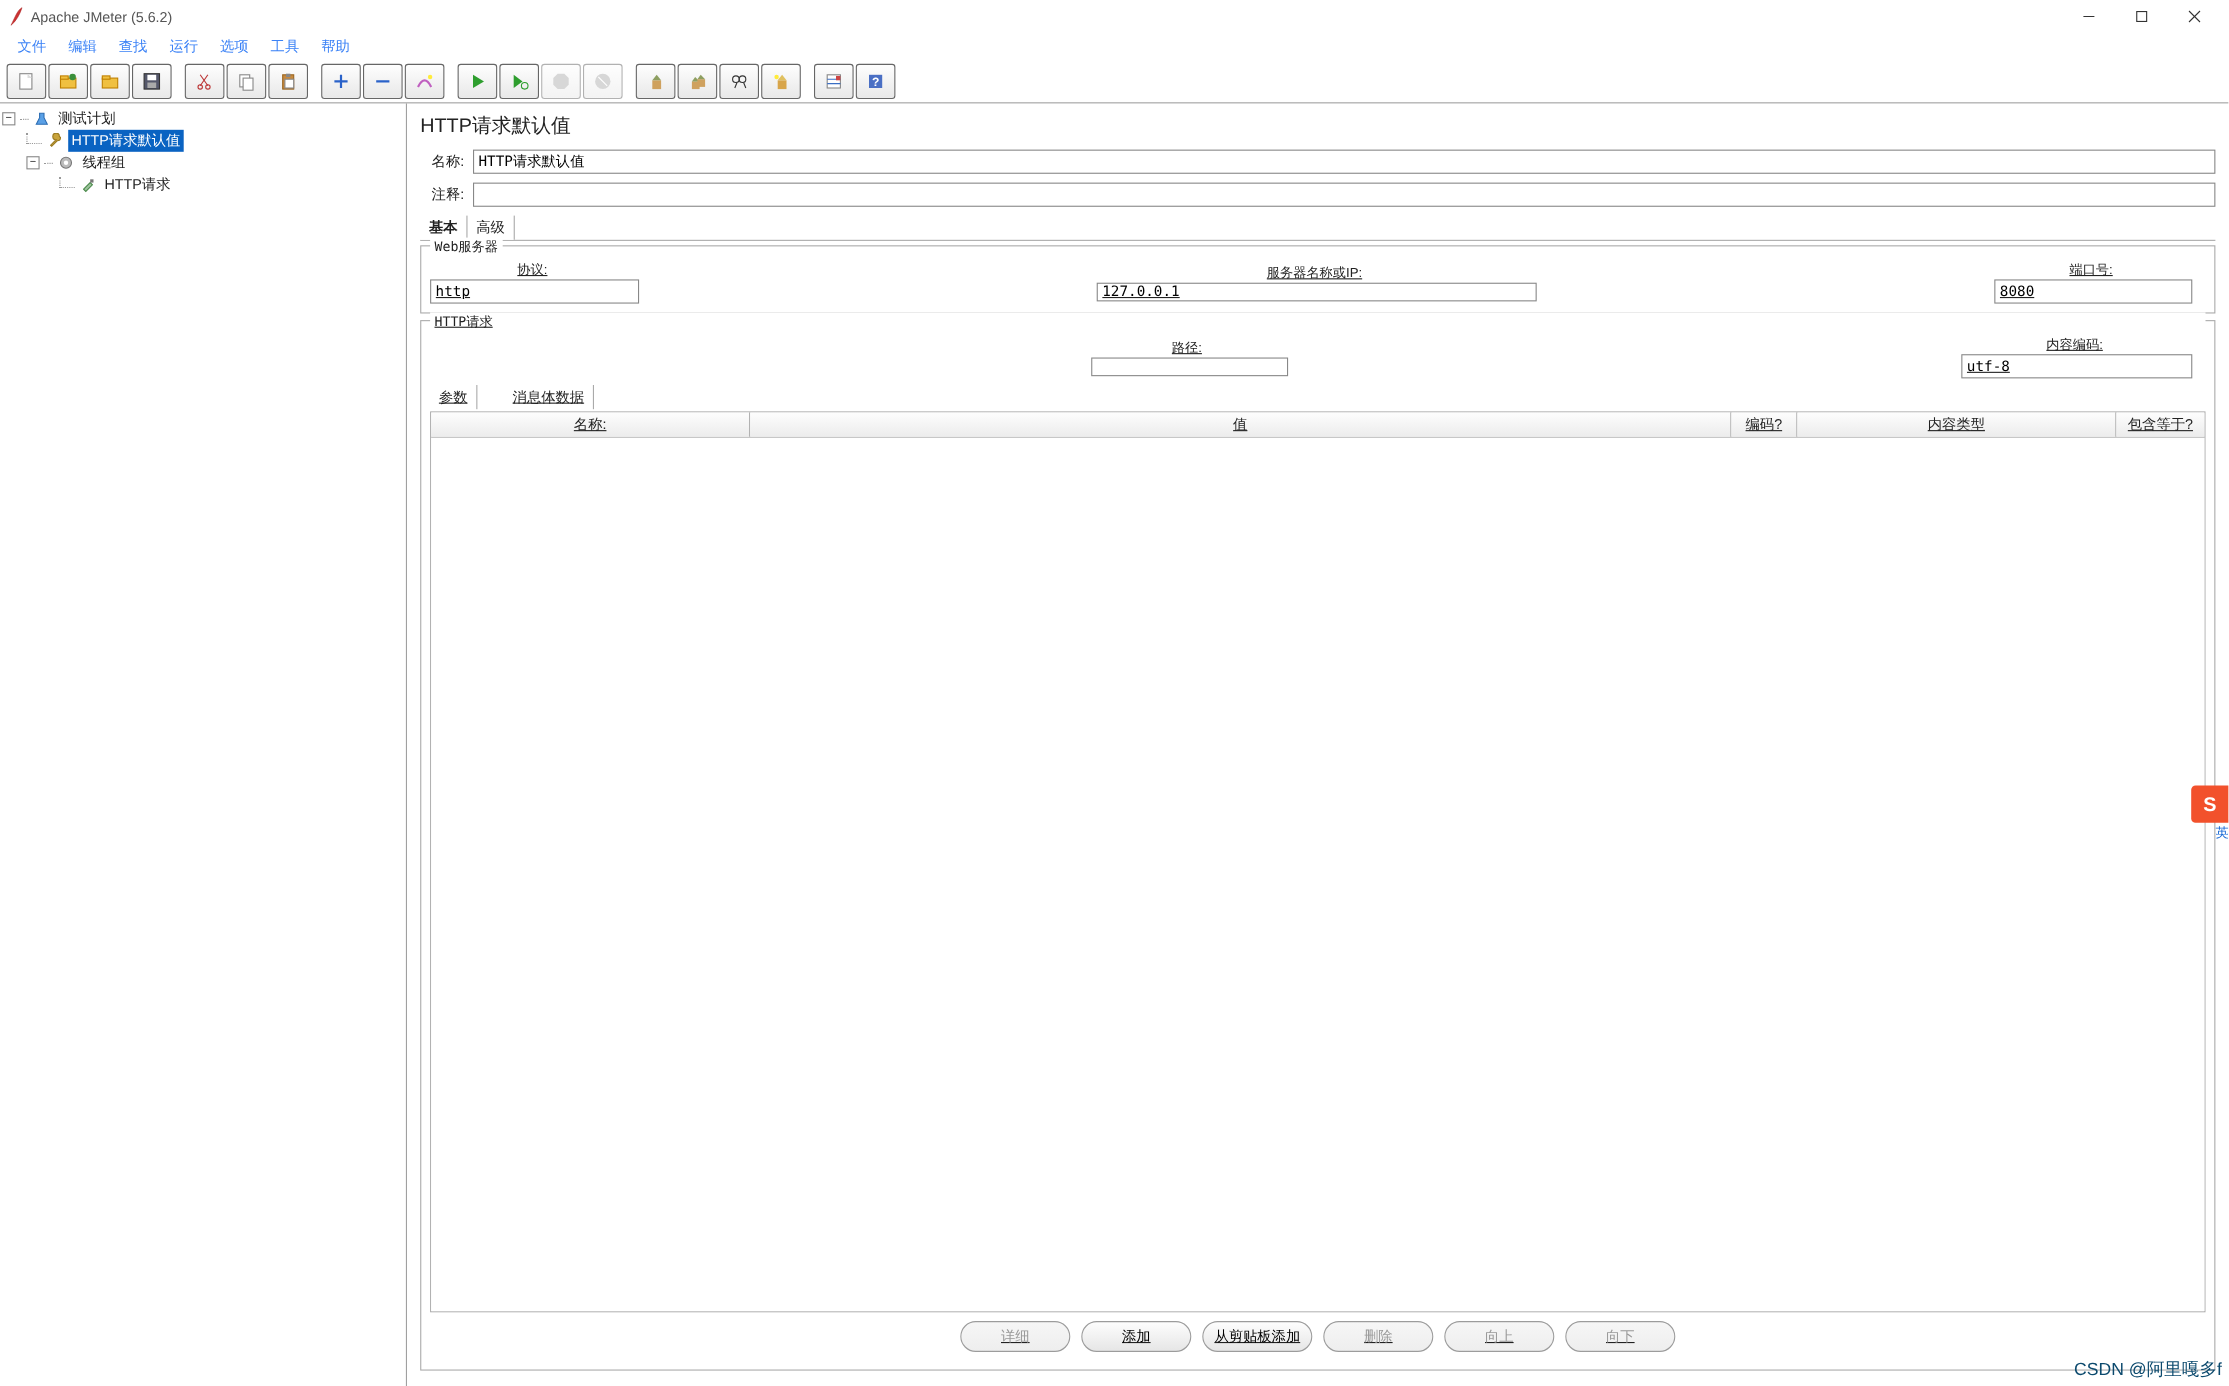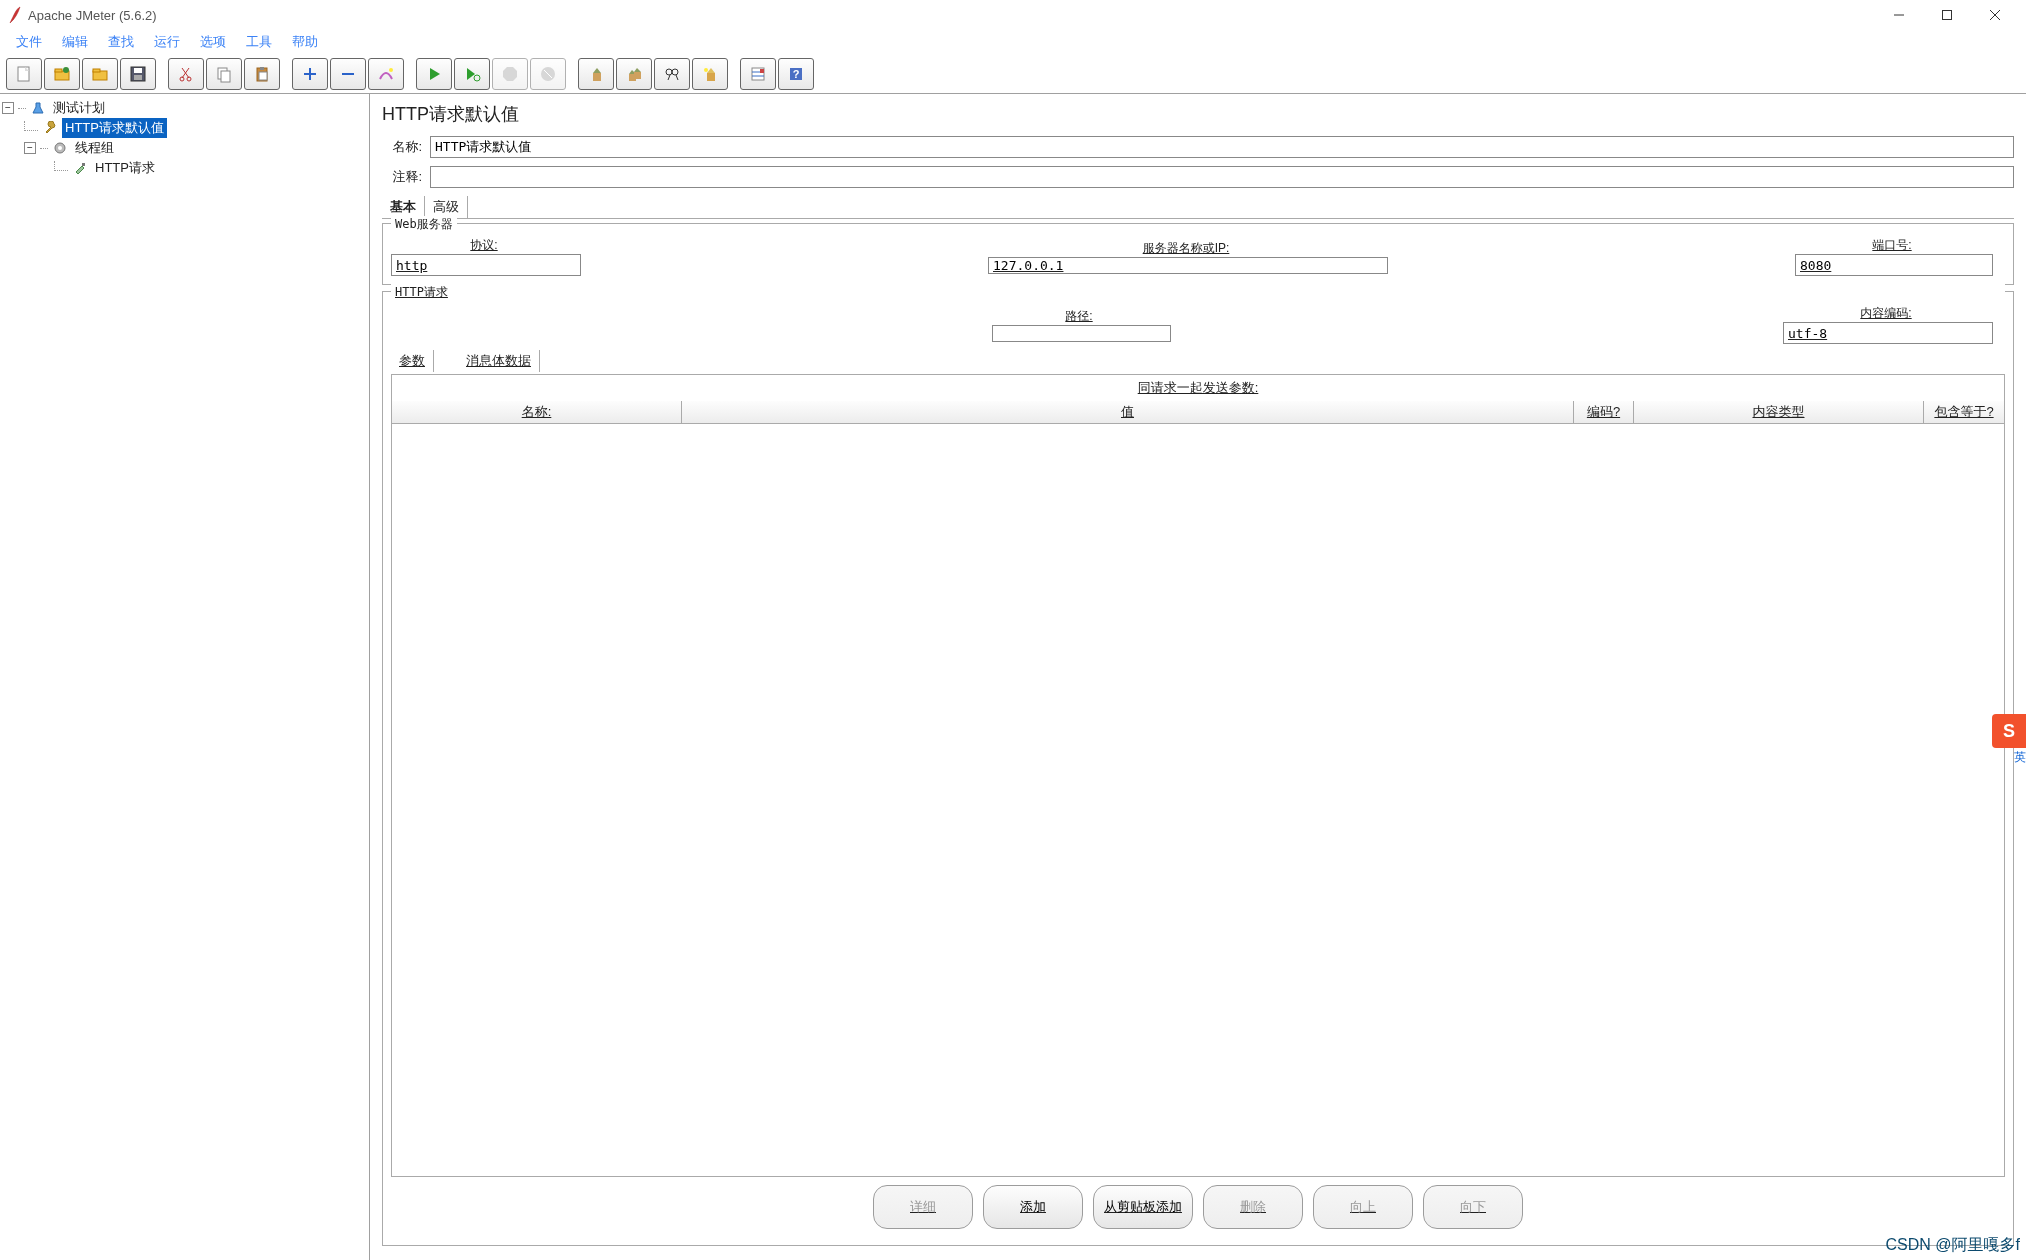--- a/index.html
+++ b/index.html
@@ -59,21 +59,21 @@
 .param-tab { padding: 2px 8px; font-size: 13px; border-right: 1px solid #aaa; }
 .param-head { text-align: center; font-size: 13px; padding: 4px 0; }
 .param-table-wrap { flex: 1; border: 1px solid #aaa; display: flex; flex-direction: column; min-height: 0; }
 .param-header-row { display: flex; border-bottom: 1px solid #aaa; }
 .ph { font-size: 13px; text-align: center; padding: 2px 4px; border-right: 1px solid #aaa; background: linear-gradient(#fdfdfd,#ececec); }
 .ph:last-child { border-right: none; }
 .param-body { flex: 1; background: #fff; }
 
 
 .bottom-buttons { display: flex; justify-content: center; gap: 10px; padding: 8px 0; }
-.bbtn { min-width: 100px; height: 44px; border: 1px solid #9c9c9c; background: linear-gradient(#fdfdfd,#e6e6e6); font-size: 13px; border-radius: 14px; }
+.bbtn { min-width: 100px; height: 28px; border: 1px solid #9c9c9c; background: linear-gradient(#fdfdfd,#e6e6e6); font-size: 13px; border-radius: 14px; }
 .bbtn.disabled { color: #999; background: linear-gradient(#f6f6f6,#eee); }
 
 
 .watermark { position: absolute; right: 6px; bottom: 4px; font-size: 16px; color: #0c4a6e; }
 
 
 .ime-badge { position: absolute; right: 0; top: 714px; width: 34px; height: 34px; background: #f2512c; border-radius: 4px 0 0 4px; display:flex; align-items:center; justify-content:center; color:#fff; font-weight:bold; font-size:18px; font-family: Arial; }
 .ime-sub { position:absolute; right:0; top:749px; font-size:12px; color:#1668d6; }
 </style>
 </head>
@@ -321,21 +321,21 @@
           <div class="seg">
             <label>协议:</label>
             <input class="small-input" style="width: 190px;" value="http">
           </div>
           <div class="seg" style="flex:1">
             <label>服务器名称或IP:</label>
             <input class="small-input" style="flex: 1 1 0%; min-width: 400px;" value="127.0.0.1">
           </div>
           <div class="seg">
             <label>端口号:</label>
-            <input class="small-input" style="width: 198px;" value="8080">
+            <input class="small-input" style="width: 180px;" value="8080">
           </div>
         </div>
       </div>
 
       <div class="fset" style="flex:1; display:flex; flex-direction:column; min-height:0;">
         <span class="fset-title">HTTP请求</span>
         <div class="fset-inner" style="margin-bottom:6px;">
           <div class="seg" style="flex:1">
             <label>路径:</label>
             <input class="small-input" style="flex: 1 1 0%;" value="">
@@ -345,21 +345,20 @@
             <input class="small-input" style="width: 210px;" value="utf-8">
           </div>
         </div>
 
         <div class="param-tabs">
           <div class="param-tab">参数</div>
           <div class="param-tab">消息体数据</div>
         </div>
 
         <div class="param-table-wrap" style="margin-top:2px;">
-          <div class="param-head">同请求一起发送参数:</div>
           <div class="param-header-row">
             <div class="ph" style="flex:0 0 290px">名称:</div>
             <div class="ph" style="flex:1">值</div>
             <div class="ph" style="flex:0 0 60px">编码?</div>
             <div class="ph" style="flex:0 0 290px">内容类型</div>
             <div class="ph" style="flex:0 0 80px">包含等于?</div>
           </div>
           <div class="param-body"></div>
         </div>
 

